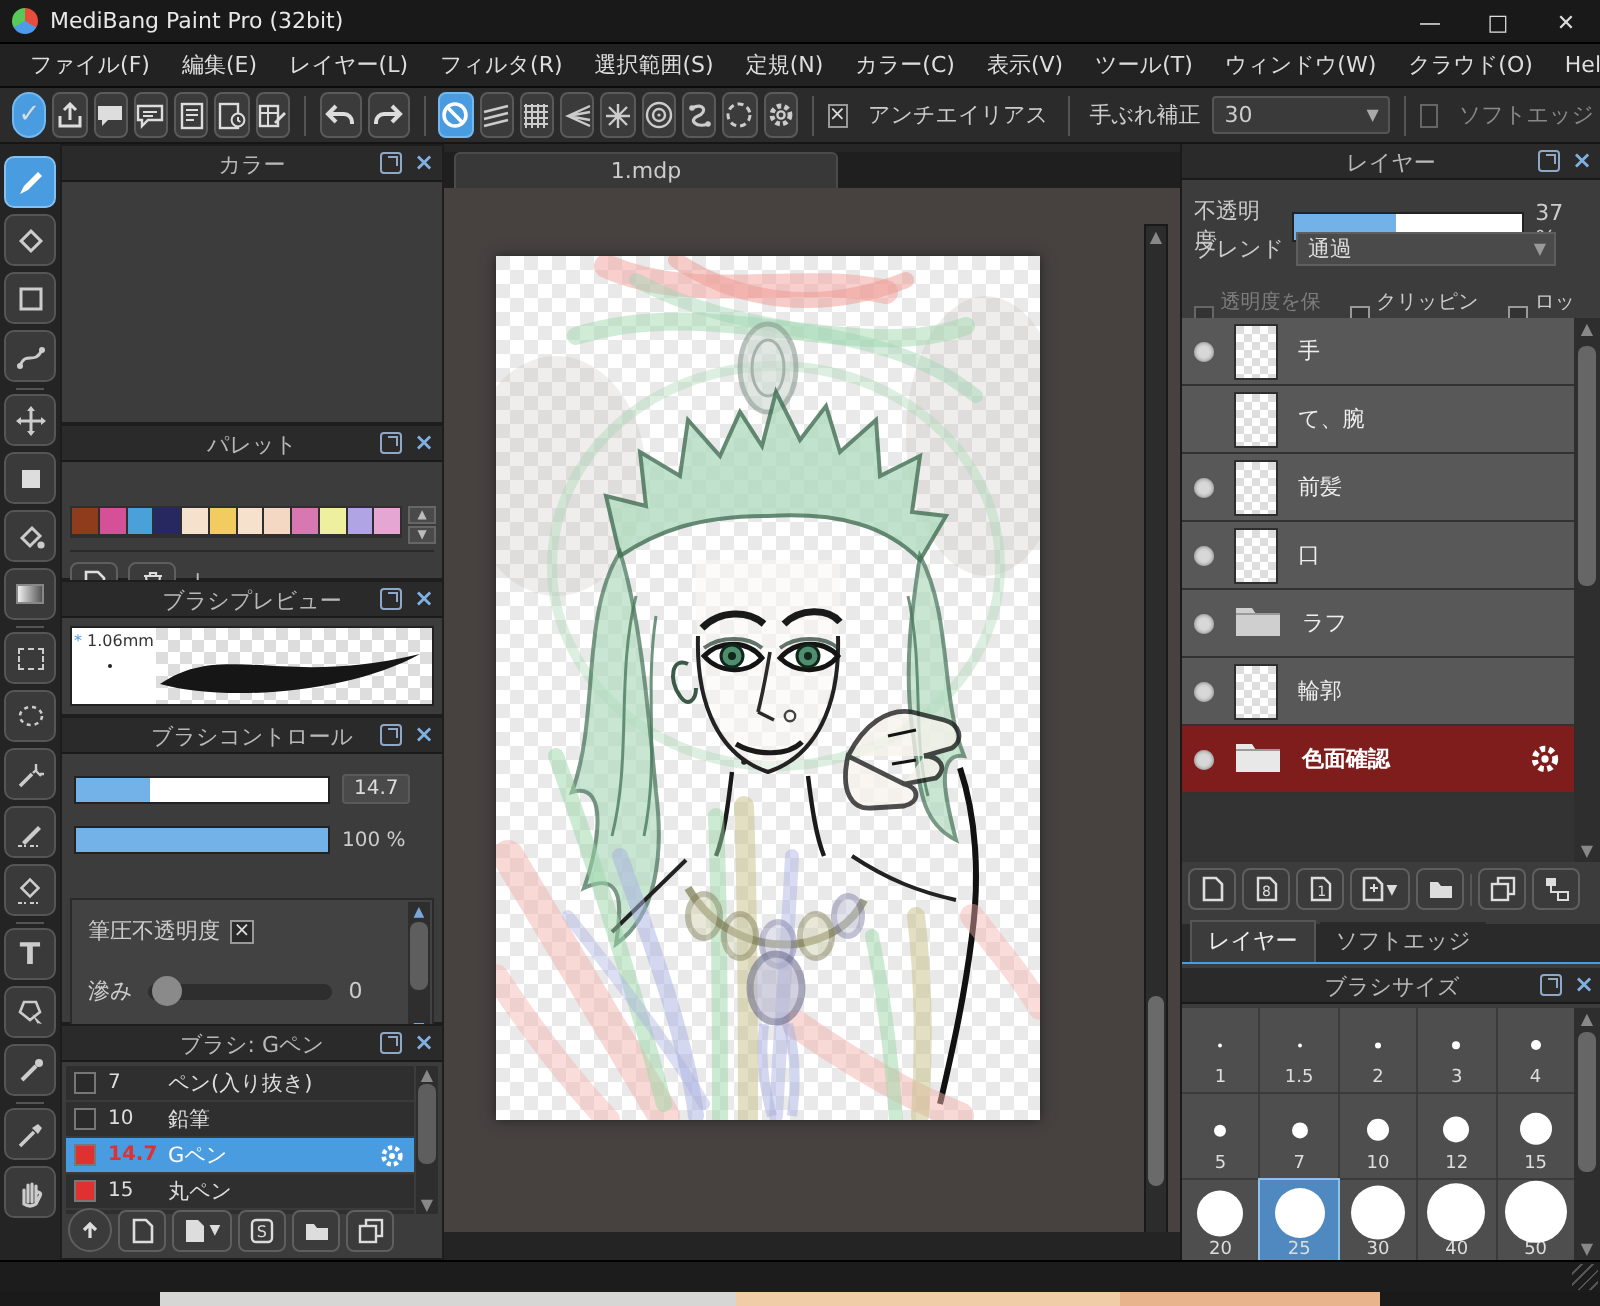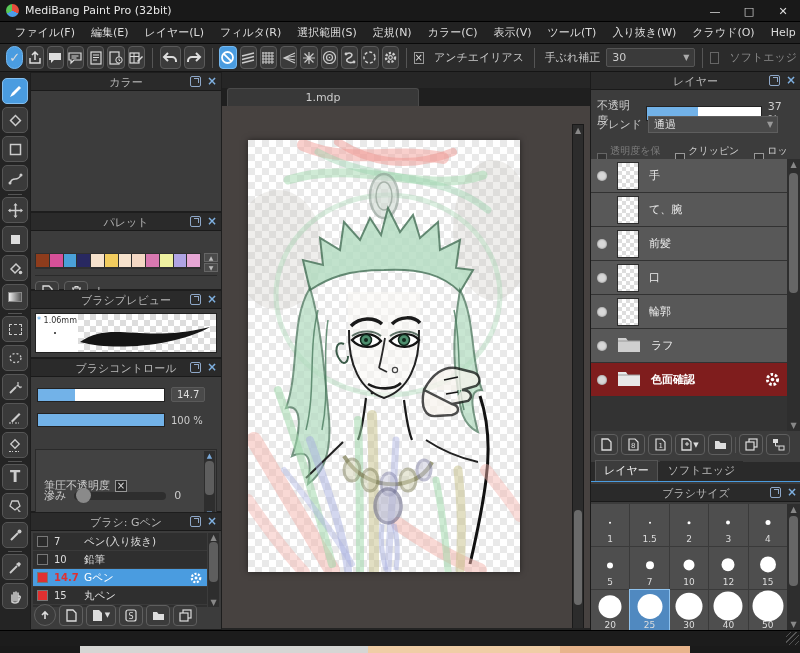--- a/index.html
+++ b/index.html
@@ -112,21 +112,21 @@
   .bnum.red { color:#e03030; font-weight:bold; }
   .bname { flex:1; font-size:10.5px; white-space:nowrap; }
   .blscroll { position:absolute; right:2px; top:20px; width:11px; height:74px; background:#2e2e2e; }
   .blscroll .handle { position:absolute; left:1px; top:9px; width:9px; height:40px; background:#5e5e5e; border-radius:4px; }
   .brushbtns { position:absolute; left:3px; bottom:3px; display:flex; gap:3px; align-items:center; }
   .bbtn { width:24px; height:21px; background:#3b3b3b; border:1px solid #5f5f5f; border-radius:4px;
     display:flex; align-items:center; justify-content:center; color:#ddd; font-size:11px; }
   .bbtn.round { border-radius:50%; width:22px; height:22px; }
 
   
-  .center { position:absolute; left:222px; top:16px; width:368px; height:558px; background:#242424; }
+  .center { position:absolute; left:222px; top:4px; width:368px; height:558px; background:#242424; }
   .tabbar { position:absolute; left:0; top:0; width:368px; height:18px; background:#1f1f1f; }
   .tab { position:absolute; left:5px; top:0; width:192px; height:18px; background:#383838; border:1px solid #4a4a4a;
     border-bottom:none; border-radius:3px 3px 0 0; display:flex; align-items:center; justify-content:center; color:#ccc; }
   .viewport { position:absolute; left:0; top:18px; width:368px; height:522px; background:#474240; overflow:hidden; }
   .artcanvas { position:absolute; left:26px; top:34px; width:272px; height:432px;
     background-image:conic-gradient(#fff 90deg,#e9e9e9 90deg 180deg,#fff 180deg 270deg,#e9e9e9 270deg); background-size:14px 14px;
     box-shadow:0 0 6px rgba(0,0,0,.5); }
   .artcanvas svg { position:absolute; left:0; top:0; }
   .vscroll { position:absolute; right:6px; top:18px; width:12px; height:522px; background:#2c2c2c; border:1px solid #1a1a1a; }
   .vscroll .handle { position:absolute; left:1px; top:385px; width:8px; height:95px; background:#6a6a6a; border-radius:4px; }
@@ -189,21 +189,21 @@
   <div class="menubar">
     <span class="menuitem">ファイル(F)</span>
     <span class="menuitem">編集(E)</span>
     <span class="menuitem">レイヤー(L)</span>
     <span class="menuitem">フィルタ(R)</span>
     <span class="menuitem">選択範囲(S)</span>
     <span class="menuitem">定規(N)</span>
     <span class="menuitem">カラー(C)</span>
     <span class="menuitem">表示(V)</span>
     <span class="menuitem">ツール(T)</span>
-    <span class="menuitem">入り抜き(W)</span>
+    <span class="menuitem">ウィンドウ(W)</span>
     <span class="menuitem">クラウド(O)</span>
     <span class="menuitem">Help</span>
   </div>
 
   <div class="toolbar">
     <span class="tbtn" style="background:#4a9ce0;border-color:#74b8f0;border-radius:12px;">✓</span>
     <span class="tbtn">
         <svg width="14" height="14" viewBox="0 0 14 14">
           <path d="M7 1 L7 9 M4 4 L7 1 L10 4 M2 7 V12 H12 V7" fill="none" stroke="#ddd" stroke-width="1.5"></path>
         </svg>
@@ -499,21 +499,21 @@
             </span>
           <span class="valbox">14.7</span>
         </div>
         <div class="sliderrow" style="top:36px;">
           <span class="strack">
               <span class="sfill" style="width:100%;"></span>
             </span>
           <span class="sval">100 %</span>
         </div>
         <div class="bcbox">
-          <div style="position:absolute; left:8px; top:8px; display:flex; align-items:center; gap:5px;margin-top:20px;">
+          <div style="position:absolute; left:8px; top:8px; display:flex; align-items:center; gap:5px;">
             <span>筆圧不透明度</span>
             <span class="checkbox">×</span>
           </div>
           <div style="position:absolute; left:8px; top:38px; display:flex; align-items:center; gap:8px; width:160px;">
             <span>滲み</span>
             <span class="nslider">
                 <span class="nknob"></span>
               </span>
             <span>0</span>
           </div>
@@ -747,30 +747,30 @@
           <span class="thumb"></span>
           <span class="layname">前髪</span>
         </div>
         <div class="lay">
           <span class="eyedot"></span>
           <span class="thumb"></span>
           <span class="layname">口</span>
         </div>
         <div class="lay">
           <span class="eyedot"></span>
-          <span class="thumb"></span>
-          <span class="layname">輪郭</span>
-        </div>
-        <div class="lay">
-          <span class="eyedot"></span>
           <span><svg width="24" height="18" viewBox="0 0 24 18">
                 <path d="M1 3 h8 l2 3 h12 v11 H1z" fill="#cfcfcf"></path>
                 <path d="M1 6h22" stroke="#9a9a9a"></path>
               </svg></span>
           <span class="layname">ラフ</span>
+        </div>
+        <div class="lay">
+          <span class="eyedot"></span>
+          <span class="thumb"></span>
+          <span class="layname">輪郭</span>
         </div>
         <div class="lay sel">
           <span class="eyedot"></span>
           <span><svg width="24" height="18" viewBox="0 0 24 18">
                 <path d="M1 3 h8 l2 3 h12 v11 H1z" fill="#e8e8e8"></path>
                 <path d="M1 6h22" stroke="#9a9a9a"></path>
               </svg></span>
           <span class="layname" style="font-weight:bold;">色面確認</span>
           <span class="gearicon">
               <svg width="17" height="17" viewBox="0 0 15 15">

